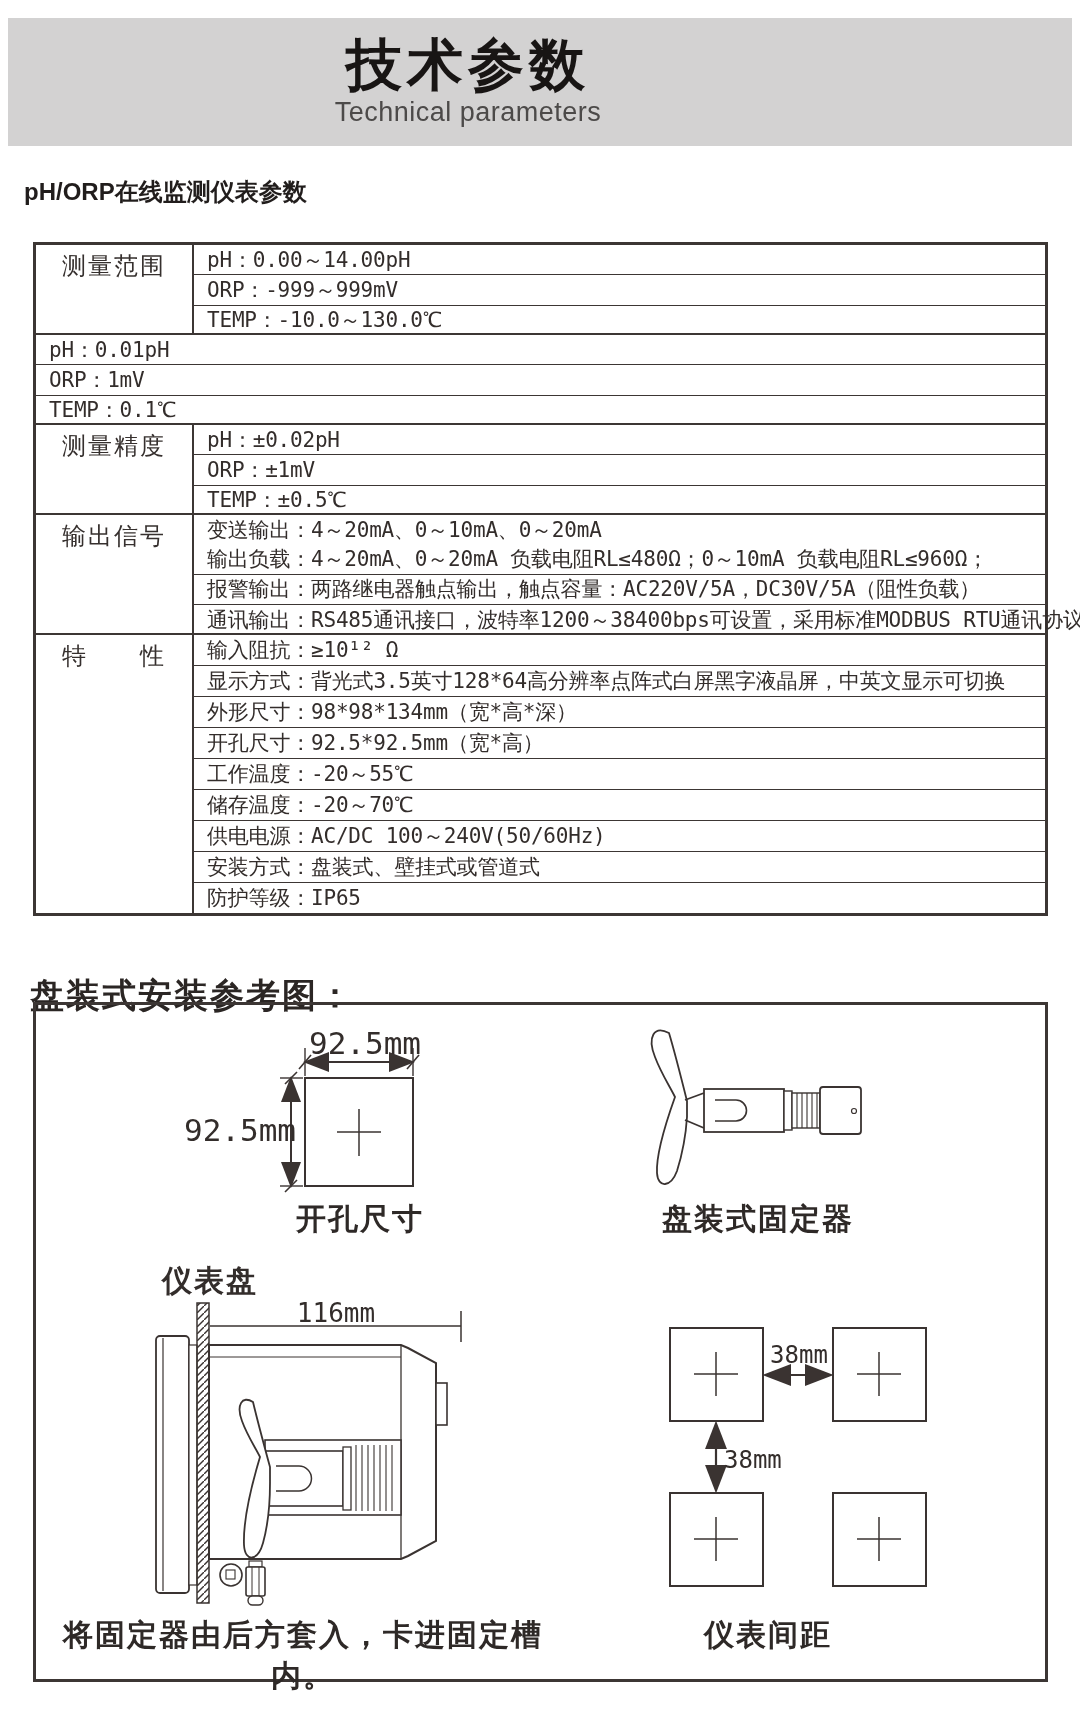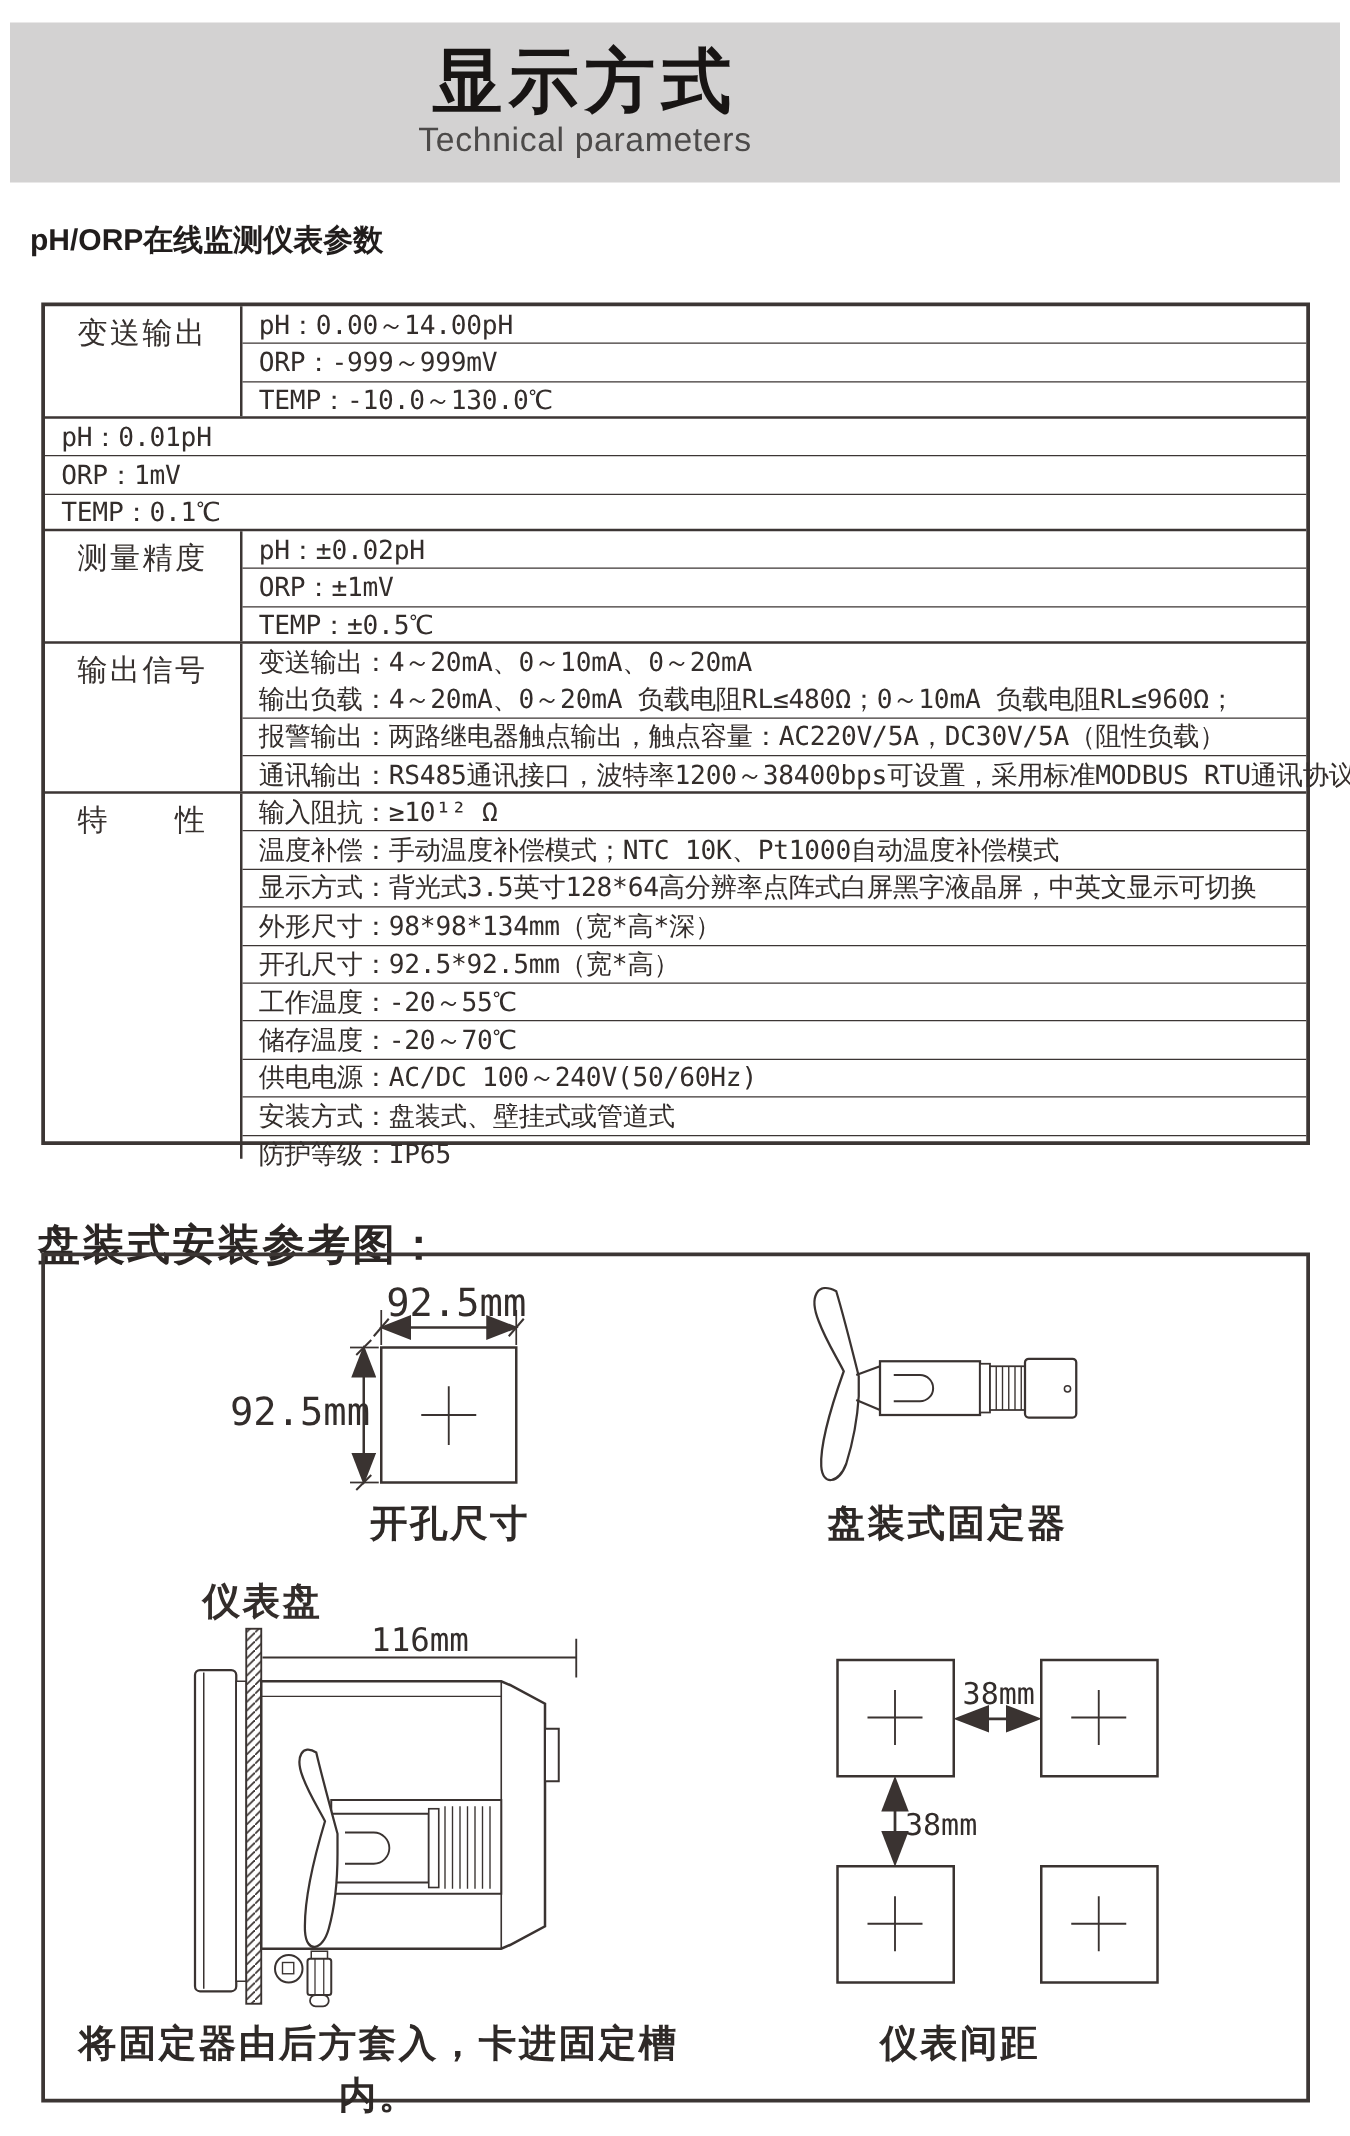--- a/index.html
+++ b/index.html
@@ -38,31 +38,31 @@
   .dim{font-family:"DejaVu Sans Mono","Liberation Sans",sans-serif;font-size:31px;}
   .cap{font-size:30px;font-weight:700;color:#2e2927;letter-spacing:2px;text-align:center;}
 </style>
 </head>
 <body>
 
 <div id="page">
 
   <div id="band">
     <div id="band-inner">
-      <div id="band-title">显示方式</div>
+      <div id="band-title">技术参数</div>
       <div id="band-sub">Technical parameters</div>
     </div>
   </div>
 
   <div id="tbl-title">pH/ORP在线监测仪表参数</div>
 
   <div id="spec">
 
     <div class="section" style="height:88px">
-      <div class="sec-label">变送输出</div>
+      <div class="sec-label">测量范围</div>
       <div class="sec-cells">
         <div class="cell" style="flex:1">
             <div class="cline">pH：0.00～14.00pH</div>
           </div>
         <div class="cell" style="flex:1">
             <div class="cline">ORP：-999～999mV</div>
           </div>
         <div class="cell" style="flex:1">
             <div class="cline">TEMP：-10.0～130.0℃</div>
           </div>
@@ -112,23 +112,20 @@
             <div class="cline">通讯输出：RS485通讯接口，波特率1200～38400bps可设置，采用标准MODBUS RTU通讯协议</div>
           </div>
       </div>
     </div>
 
     <div class="section" style="height:292px">
       <div class="sec-label">特　　性</div>
       <div class="sec-cells">
         <div class="cell" style="flex:1">
             <div class="cline">输入阻抗：≥10¹² Ω</div>
-          </div>
-        <div class="cell" style="flex:1">
-            <div class="cline">温度补偿：手动温度补偿模式；NTC 10K、Pt1000自动温度补偿模式</div>
           </div>
         <div class="cell" style="flex:1">
             <div class="cline">显示方式：背光式3.5英寸128*64高分辨率点阵式白屏黑字液晶屏，中英文显示可切换</div>
           </div>
         <div class="cell" style="flex:1">
             <div class="cline">外形尺寸：98*98*134mm（宽*高*深）</div>
           </div>
         <div class="cell" style="flex:1">
             <div class="cline">开孔尺寸：92.5*92.5mm（宽*高）</div>
           </div>

